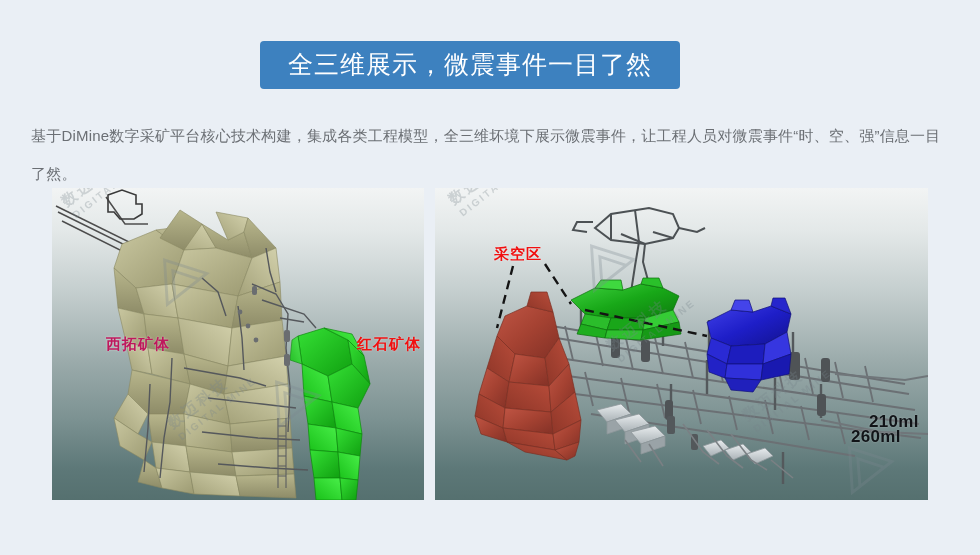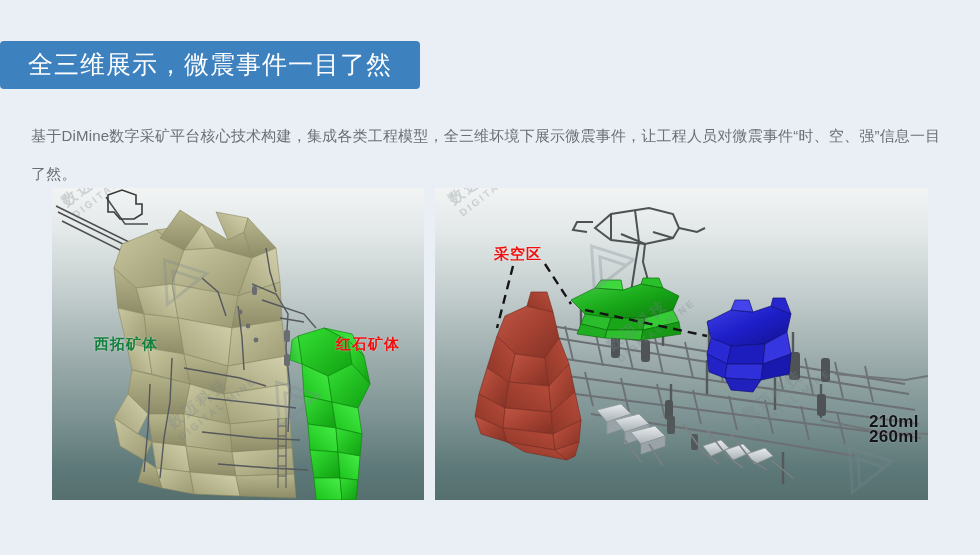--- a/index.html
+++ b/index.html
@@ -13,20 +13,21 @@
     font-family: "Liberation Sans", "DejaVu Sans", sans-serif;
     overflow: hidden;
     position: relative;
   }
 
   
   .banner-wrap {
     position: absolute;
     left: 0; top: 41px;
     width: 940px;
+    text-align: center;
   }
   .banner {
     display: inline-block;
     background: #3d81bf;
     color: #ffffff;
     border-radius: 4px;
     padding: 9px 28px 11px 28px;
     font-size: 25px;
     line-height: 28px;
     letter-spacing: 1px;
@@ -96,21 +97,21 @@
   }
 
   
   .fig-label {
     position: absolute;
     font-size: 15px;
     font-weight: 700;
     white-space: nowrap;
     letter-spacing: 1px;
   }
-  .label-xituo { color: #15803d; text-shadow: 0 0 2px rgba(255,255,255,.55); }
+  .label-xituo { color: #be185d; text-shadow: 0 0 2px rgba(255,255,255,.55); margin-left: 12px; }
   .label-hongshi { color: #f01010; text-shadow: 0 0 2px rgba(255,255,255,.5); }
   .label-caikong { color: #f01010; text-shadow: 0 0 2px rgba(255,255,255,.6); }
   .depth-label {
     position: absolute;
     color: #111418;
     font-size: 17px;
     font-weight: 700;
     letter-spacing: 0.3px;
     text-shadow: 0 0 2px rgba(255,255,255,.35);
   }
@@ -263,21 +264,21 @@
     <svg class="wm-logo" style="left:96px; top:62px;" viewBox="0 0 60 54">
       <path d="M4 44 L30 6 L56 44 Z" fill="none" stroke="#7c8890" stroke-width="3"></path>
       <path d="M14 44 L30 20 L46 44" fill="none" stroke="#7c8890" stroke-width="3"></path>
     </svg>
     <svg class="wm-logo" style="left:208px; top:184px;" viewBox="0 0 60 54">
       <path d="M4 44 L30 6 L56 44 Z" fill="none" stroke="#7c8890" stroke-width="3"></path>
       <path d="M14 44 L30 20 L46 44" fill="none" stroke="#7c8890" stroke-width="3"></path>
     </svg>
 
     <div class="fig-label label-xituo" style="left:42px; top:147px;">西拓矿体</div>
-    <div class="fig-label label-hongshi" style="left:284px; top:147px;">红石矿体</div>
+    <div class="fig-label label-hongshi" style="left:305px; top:147px;">红石矿体</div>
   </div>
 
   <div class="figure right">
     <div class="viewport"></div>
 
     <svg width="493" height="312" viewBox="0 0 493 312" style="position:absolute;left:0;top:0">
       <defs>
         <linearGradient id="redG" x1="0" y1="0" x2="1" y2="1">
           <stop offset="0" stop-color="#c05544"></stop>
             <stop offset="0.5" stop-color="#a54232"></stop>
@@ -464,16 +465,16 @@
       <path d="M4 44 L30 6 L56 44 Z" fill="none" stroke="#7c8890" stroke-width="3"></path>
       <path d="M14 44 L30 20 L46 44" fill="none" stroke="#7c8890" stroke-width="3"></path>
     </svg>
     <svg class="wm-logo" style="left:398px; top:250px;" viewBox="0 0 60 54">
       <path d="M4 44 L30 6 L56 44 Z" fill="none" stroke="#7c8890" stroke-width="3"></path>
       <path d="M14 44 L30 20 L46 44" fill="none" stroke="#7c8890" stroke-width="3"></path>
     </svg>
 
     <div class="fig-label label-caikong" style="left:59px; top:57px;">采空区</div>
     <div class="depth-label" style="left:434px; top:188px;margin-top:36px;">210ml</div>
-    <div class="depth-label" style="left:434px; top:239px;">260ml</div>
+    <div class="depth-label" style="left:416px; top:239px;">260ml</div>
   </div>
 
 </div>
 
 </body></html>

